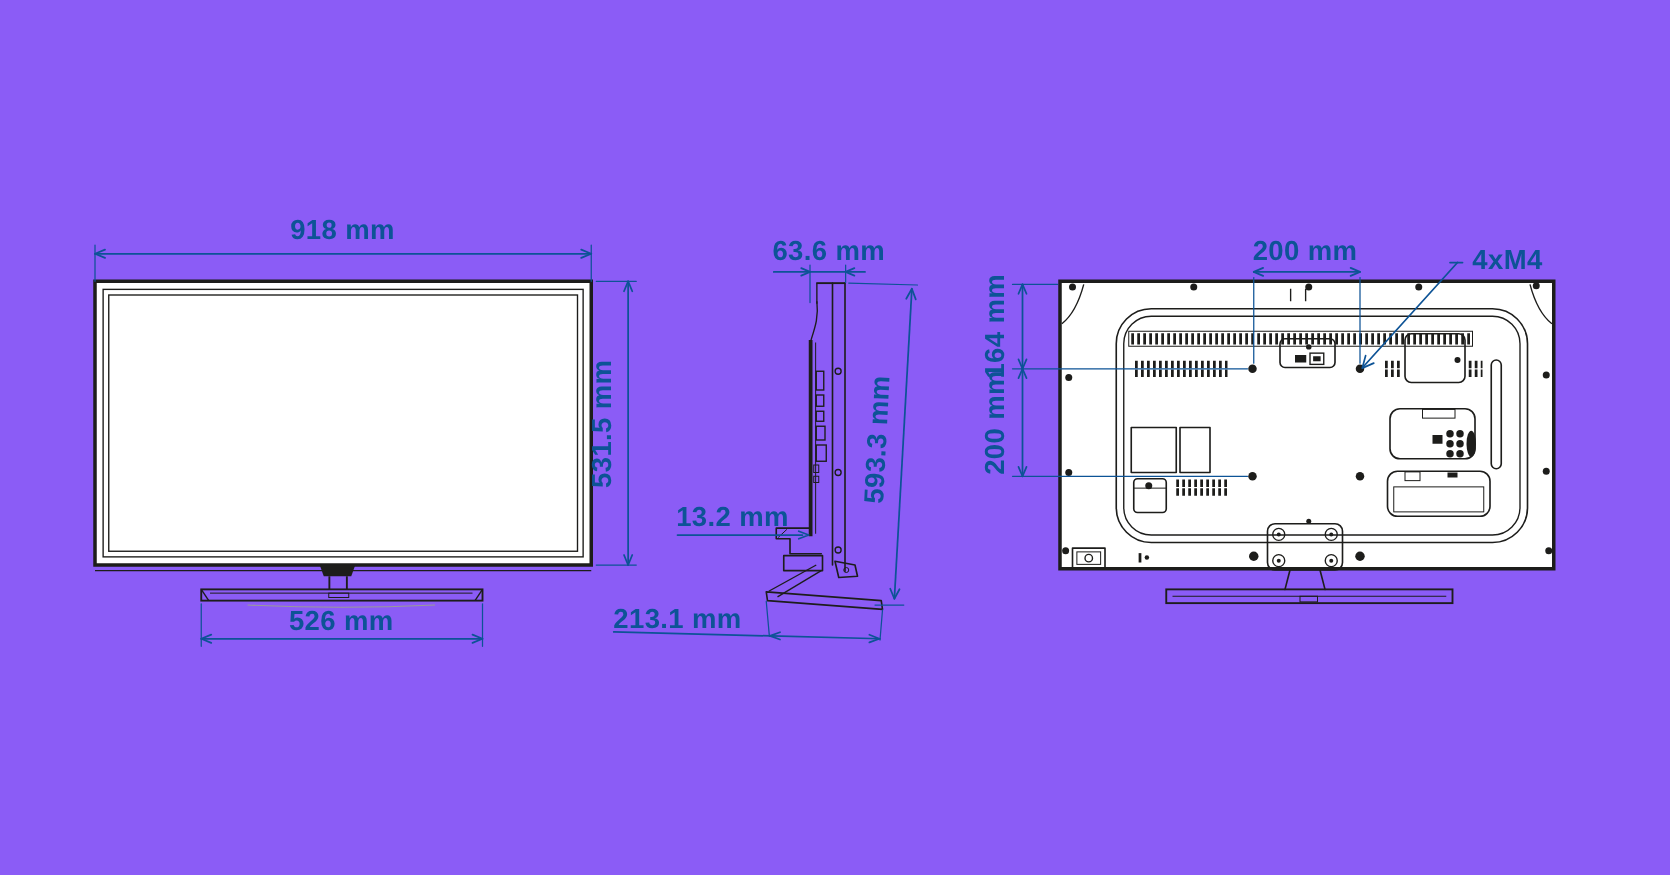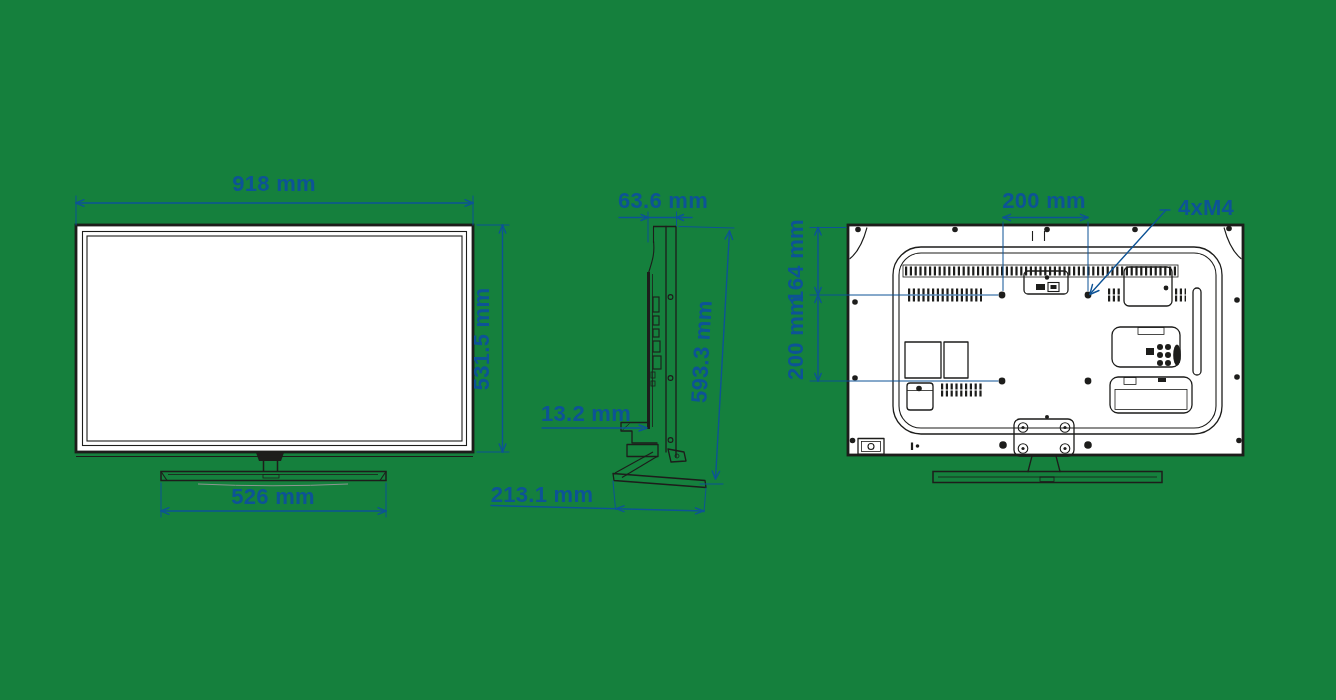--- a/index.html
+++ b/index.html
@@ -1,16 +1,16 @@
 <!DOCTYPE html>
 <html><head>
 <meta charset="utf-8">
 <style>
   html,body{margin:0;padding:0;background:#fff;}
-  .canvas{position:relative;width:1336px;height:700px;background:#15803d;overflow:hidden;}
+  .canvas{position:relative;width:1336px;height:700px;background:#8b5cf6;overflow:hidden;}
   svg{display:block;}
   
   .k{stroke:#1d1d1b;fill:none;stroke-width:1.3;stroke-linecap:round;stroke-linejoin:round;}
   .k05{stroke:#1d1d1b;fill:none;stroke-width:0.8;}
   .k1{stroke:#1d1d1b;fill:none;stroke-width:1.1;}
   .k15{stroke:#1d1d1b;fill:none;stroke-width:1.5;}
   .k3{stroke:#1d1d1b;fill:#fff;stroke-width:2.8;}
   .kf{fill:#1d1d1b;stroke:none;}
   .vent{stroke:#1d1d1b;fill:none;stroke-dasharray:2.2 2.6;}
   .shadow{stroke:#9a9a9a;fill:none;stroke-width:0.9;}

